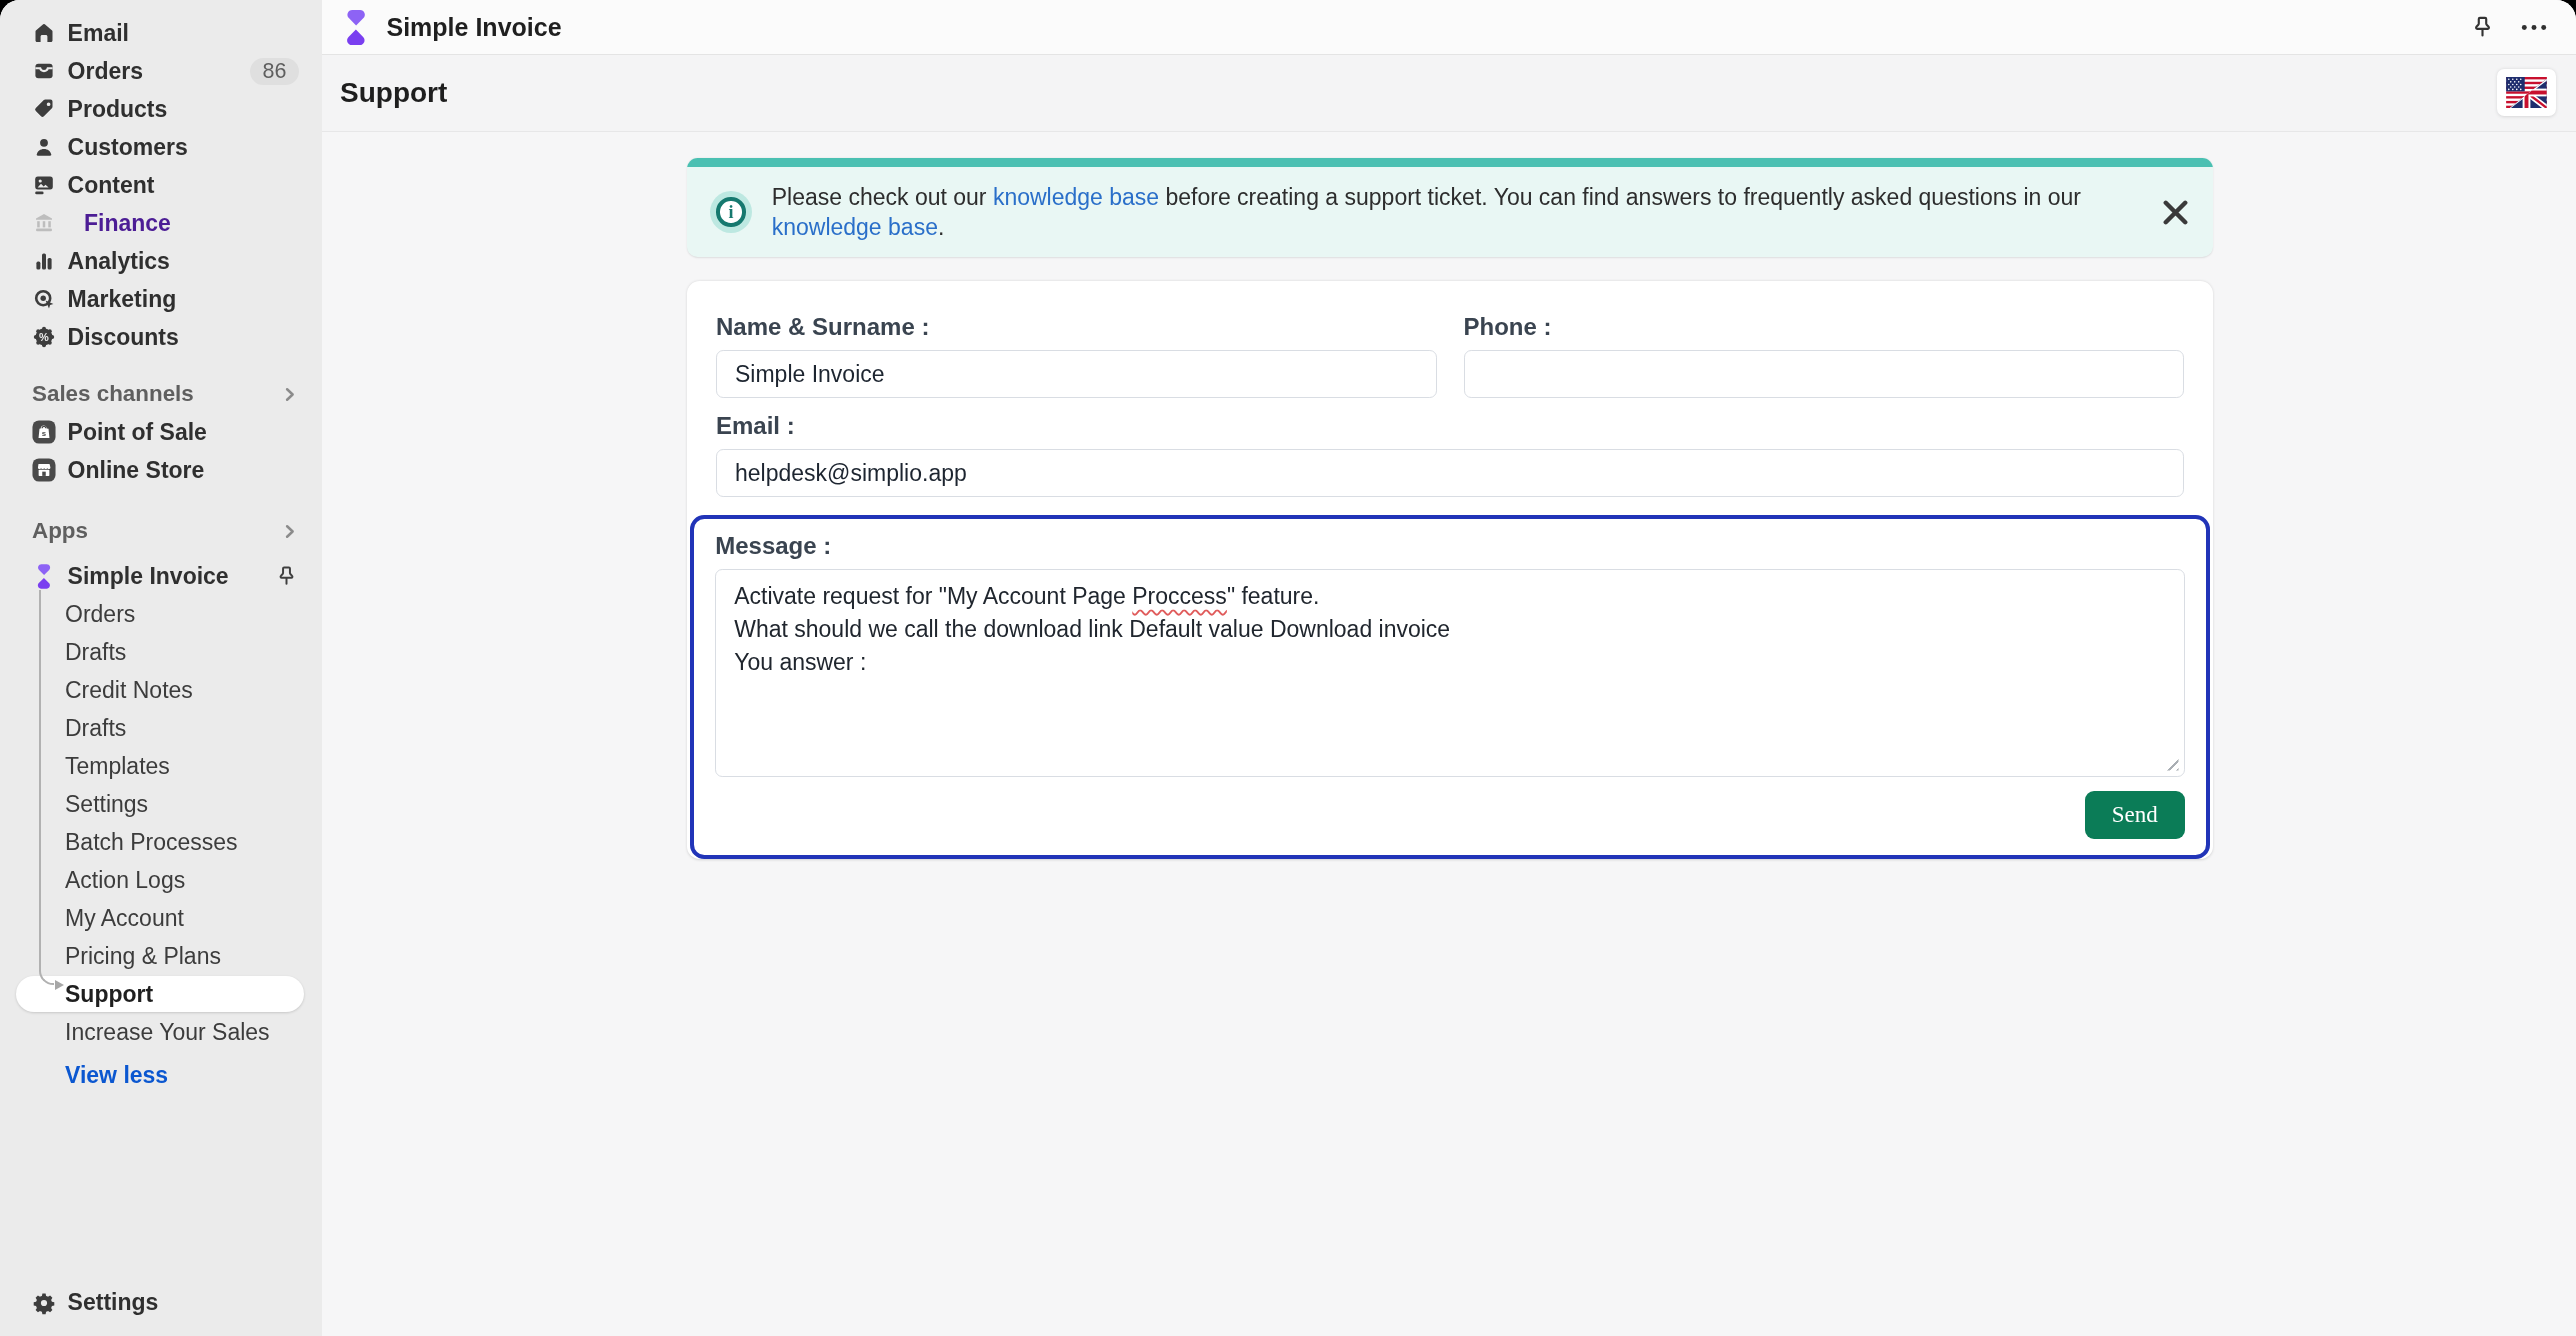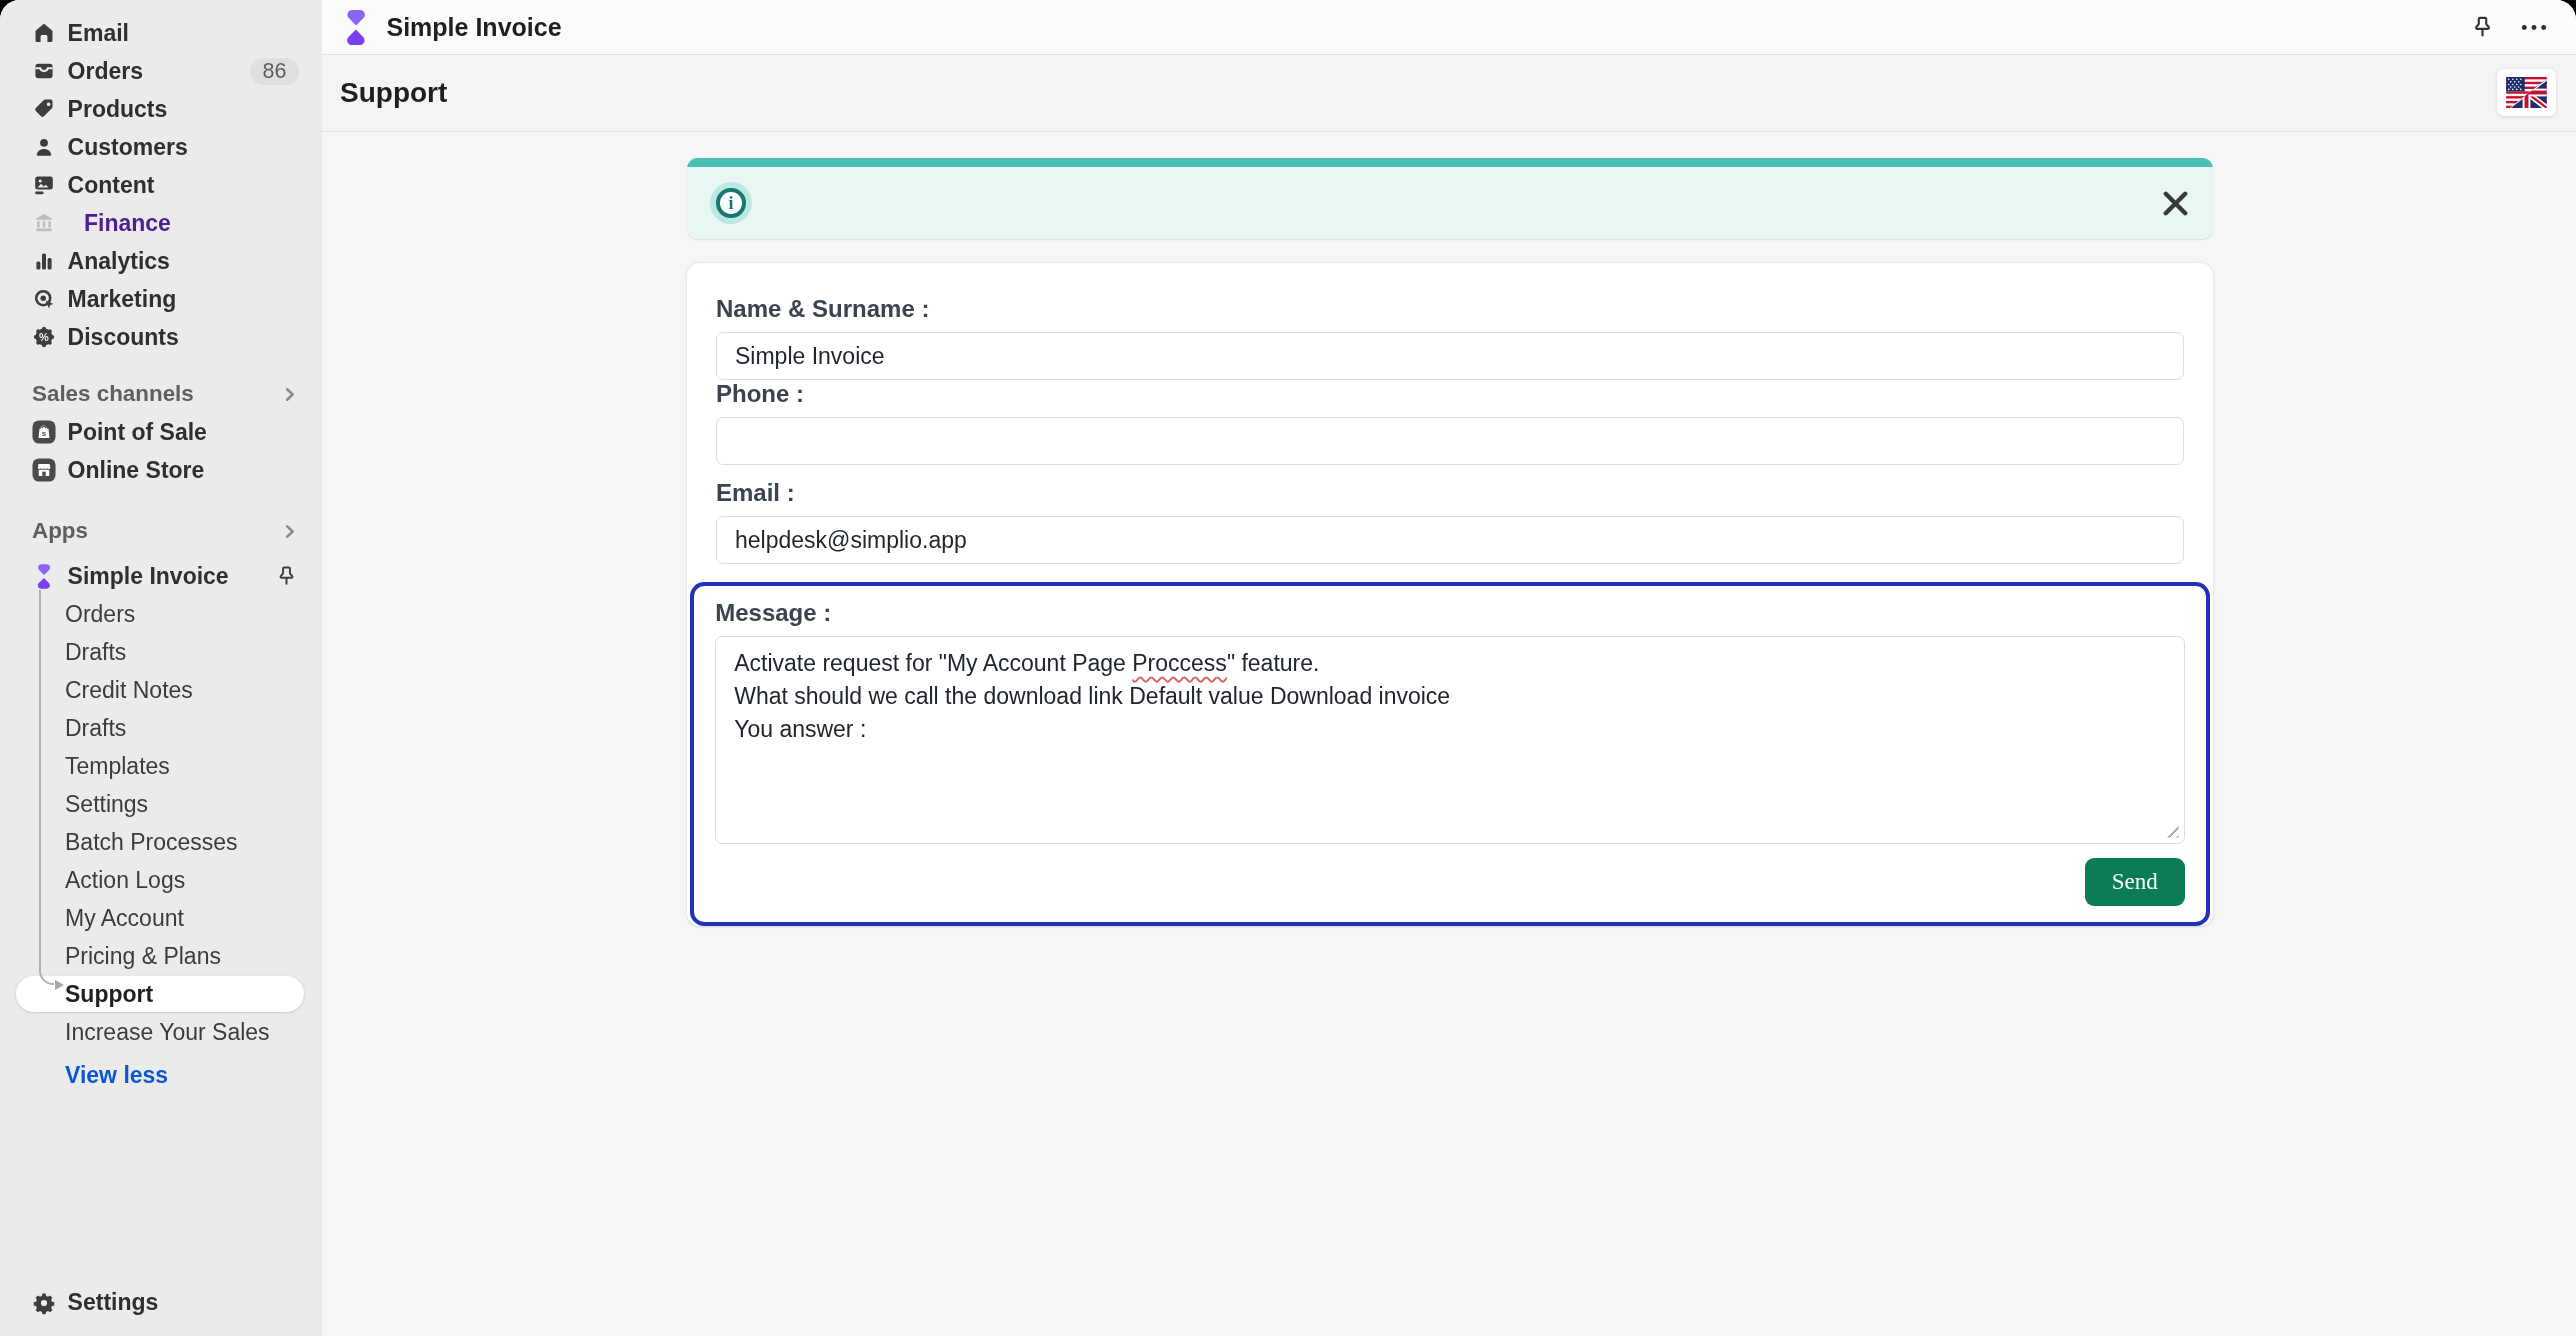--- a/index.html
+++ b/index.html
@@ -62,21 +62,21 @@
                display:flex; align-items:center; justify-content:center;
                font-family:"Liberation Serif", serif; font-weight:700; font-size:18px; color:#16796f; }
   .banner-text { font-size:23px; color:#2d2d2d; line-height:30px; }
   .lnk { color:#2a6fc9; cursor:pointer; }
   .banner-close { margin-left:auto; flex:0 0 auto; cursor:pointer; display:flex; }
 
   
   .card { width:1526px; margin-top:24px; background:#fff; border-radius:12.5px;
           box-shadow:0 0.9px 2.7px rgba(0,0,0,.14); padding-top:32px; }
   .card-top { padding:0 29px; }
-  .form-grid { display:grid; grid-template-columns:1fr; column-gap:27px; }
+  .form-grid { display:grid; grid-template-columns:1fr 1fr; column-gap:27px; }
   .field-label { display:block; font-size:24px; font-weight:600; color:#3a4450; margin-bottom:9px; }
   .text-input { width:100%; height:48px; border:1.8px solid #d9dde3; border-radius:7.2px; background:#fff;
                 font-size:23px; color:#1d2530; padding:0 18px; font-family:inherit; outline:none; }
   .email-block { margin-top:14.3px; }
   .message-wrap { border:4.5px solid #2134b8; border-radius:14.3px; margin:18px 2.7px 3.6px; padding:12.5px 21.5px 16px; }
   .ta-wrap { position:relative; }
   .textarea { width:100%; height:208px; border:1.8px solid #d9dde3; border-radius:7.2px; background:#fff;
               font-size:23px; line-height:33px; color:#20262e; padding:10.7px 18px; overflow:hidden; outline:none; }
   .misspell { text-decoration-line:underline; text-decoration-style:wavy; text-decoration-color:#e05b5b;
               text-decoration-thickness:2.2px; text-underline-offset:5.4px; }
@@ -396,20 +396,23 @@
     </div>
 
     <div class="content">
 
       <div class="banner">
         <div class="banner-accent"></div>
         <div class="banner-body">
           <span class="info-badge">
             <span class="info-ring">i</span>
           </span>
+          <span class="banner-text">
+            <span>Please check out our </span><span class="lnk">knowledge base</span><span> before creating a support ticket. You can find answers to frequently asked questions in our </span><span class="lnk">knowledge base</span><span>.</span>
+          </span>
           <span class="banner-close">
             <svg width="25" height="25" viewBox="0 0 18 18" fill="none" stroke="#3a3a3a" stroke-width="3.2" stroke-linecap="round">
                 <path d="M2 2 16 16 M16 2 2 16"></path>
               </svg>
           </span>
         </div>
       </div>
 
       <div class="card">
         <div class="card-top">

